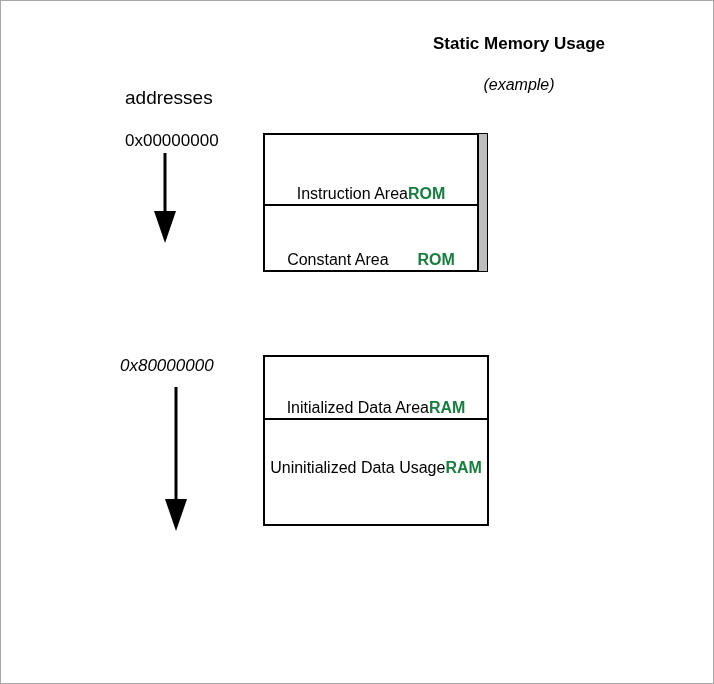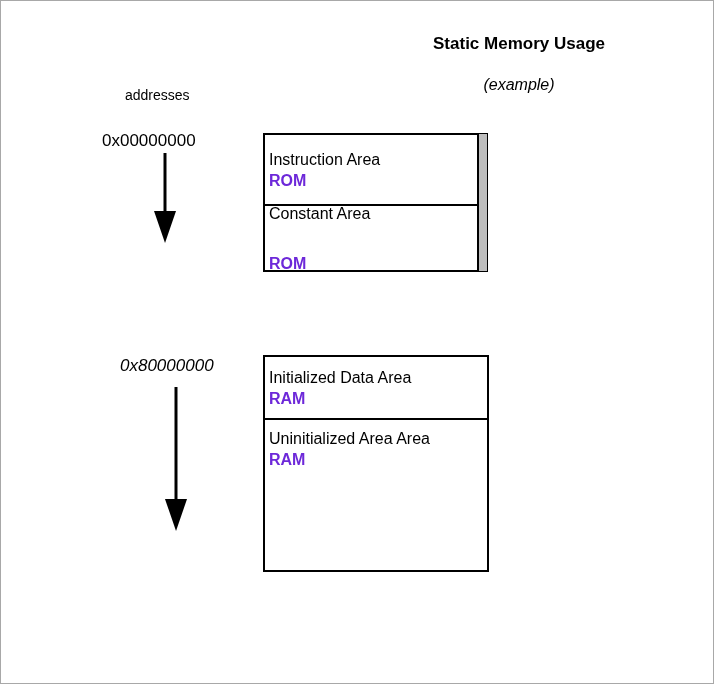--- a/index.html
+++ b/index.html
@@ -42,32 +42,32 @@
     color: #000000;
     line-height: 22px;
     margin-top: 19px;
   }
 
   
   .addresses-label {
     position: absolute;
     left: 124px;
     top: 86px;
-    font-size: 14px;
+    font-size: 19px;
     color: #000000;
     white-space: nowrap;
   }
   .addr-value {
     position: absolute;
     font-size: 17px;
     color: #000000;
     white-space: nowrap;
   }
   .addr-rom {
-    left: 101px;
+    left: 124px;
     top: 130px;
   }
   .addr-ram {
     left: 119px;
     top: 355px;
     font-style: italic;
   }
 
   
   .arrow {
@@ -92,60 +92,60 @@
   .block-rom {
     left: 262px;
     top: 132px;
     width: 216px;
     height: 139px;
   }
   .block-ram {
     left: 262px;
     top: 354px;
     width: 226px;
-    height: 217px;
+    height: 171px;
   }
   .shadow-bar {
     position: absolute;
     left: 476px;
     top: 132px;
     width: 11px;
     height: 139px;
     background: #bdbdbd;
     border: 1px solid #000000;
     border-left: none;
     box-sizing: border-box;
   }
 
   .mem-row {
     box-sizing: border-box;
     width: 100%;
     display: flex;
-    flex-direction: column;
-    align-items: flex-start;
+    flex-direction: row;
+    align-items: flex-end;
     justify-content: center;
     padding: 0 4px;
   }
   .mem-row.divider-top {
     border-top: 2px solid #000000;
   }
   .mem-row.top-align {
     justify-content: flex-start;
     padding-top: 10px;
   }
   .row-name {
     font-size: 16px;
     color: #000000;
     line-height: 21px;
     white-space: nowrap;
   }
   .row-type {
     font-size: 16px;
     font-weight: bold;
-    color: #6d28d9;
+    color: #15803d;
     line-height: 21px;
     white-space: nowrap;
   }
 
   
   .rom-row-1 { height: 69px; }
   .rom-row-2 { height: 66px; gap: 29px; }
   
   .ram-row-1 { height: 61px; }
   .ram-row-2 { height: 60px; }
@@ -191,18 +191,18 @@
       <div class="row-type">ROM</div>
     </div>
   </div>
 
   <div class="mem-block block-ram">
     <div class="mem-row ram-row-1">
       <div class="row-name">Initialized Data Area</div>
       <div class="row-type">RAM</div>
     </div>
     <div class="mem-row ram-row-2 divider-top">
-      <div class="row-name">Uninitialized Area Area</div>
+      <div class="row-name">Uninitialized Data Usage</div>
       <div class="row-type">RAM</div>
     </div>
   </div>
 
 </div>
 
 </body></html>

